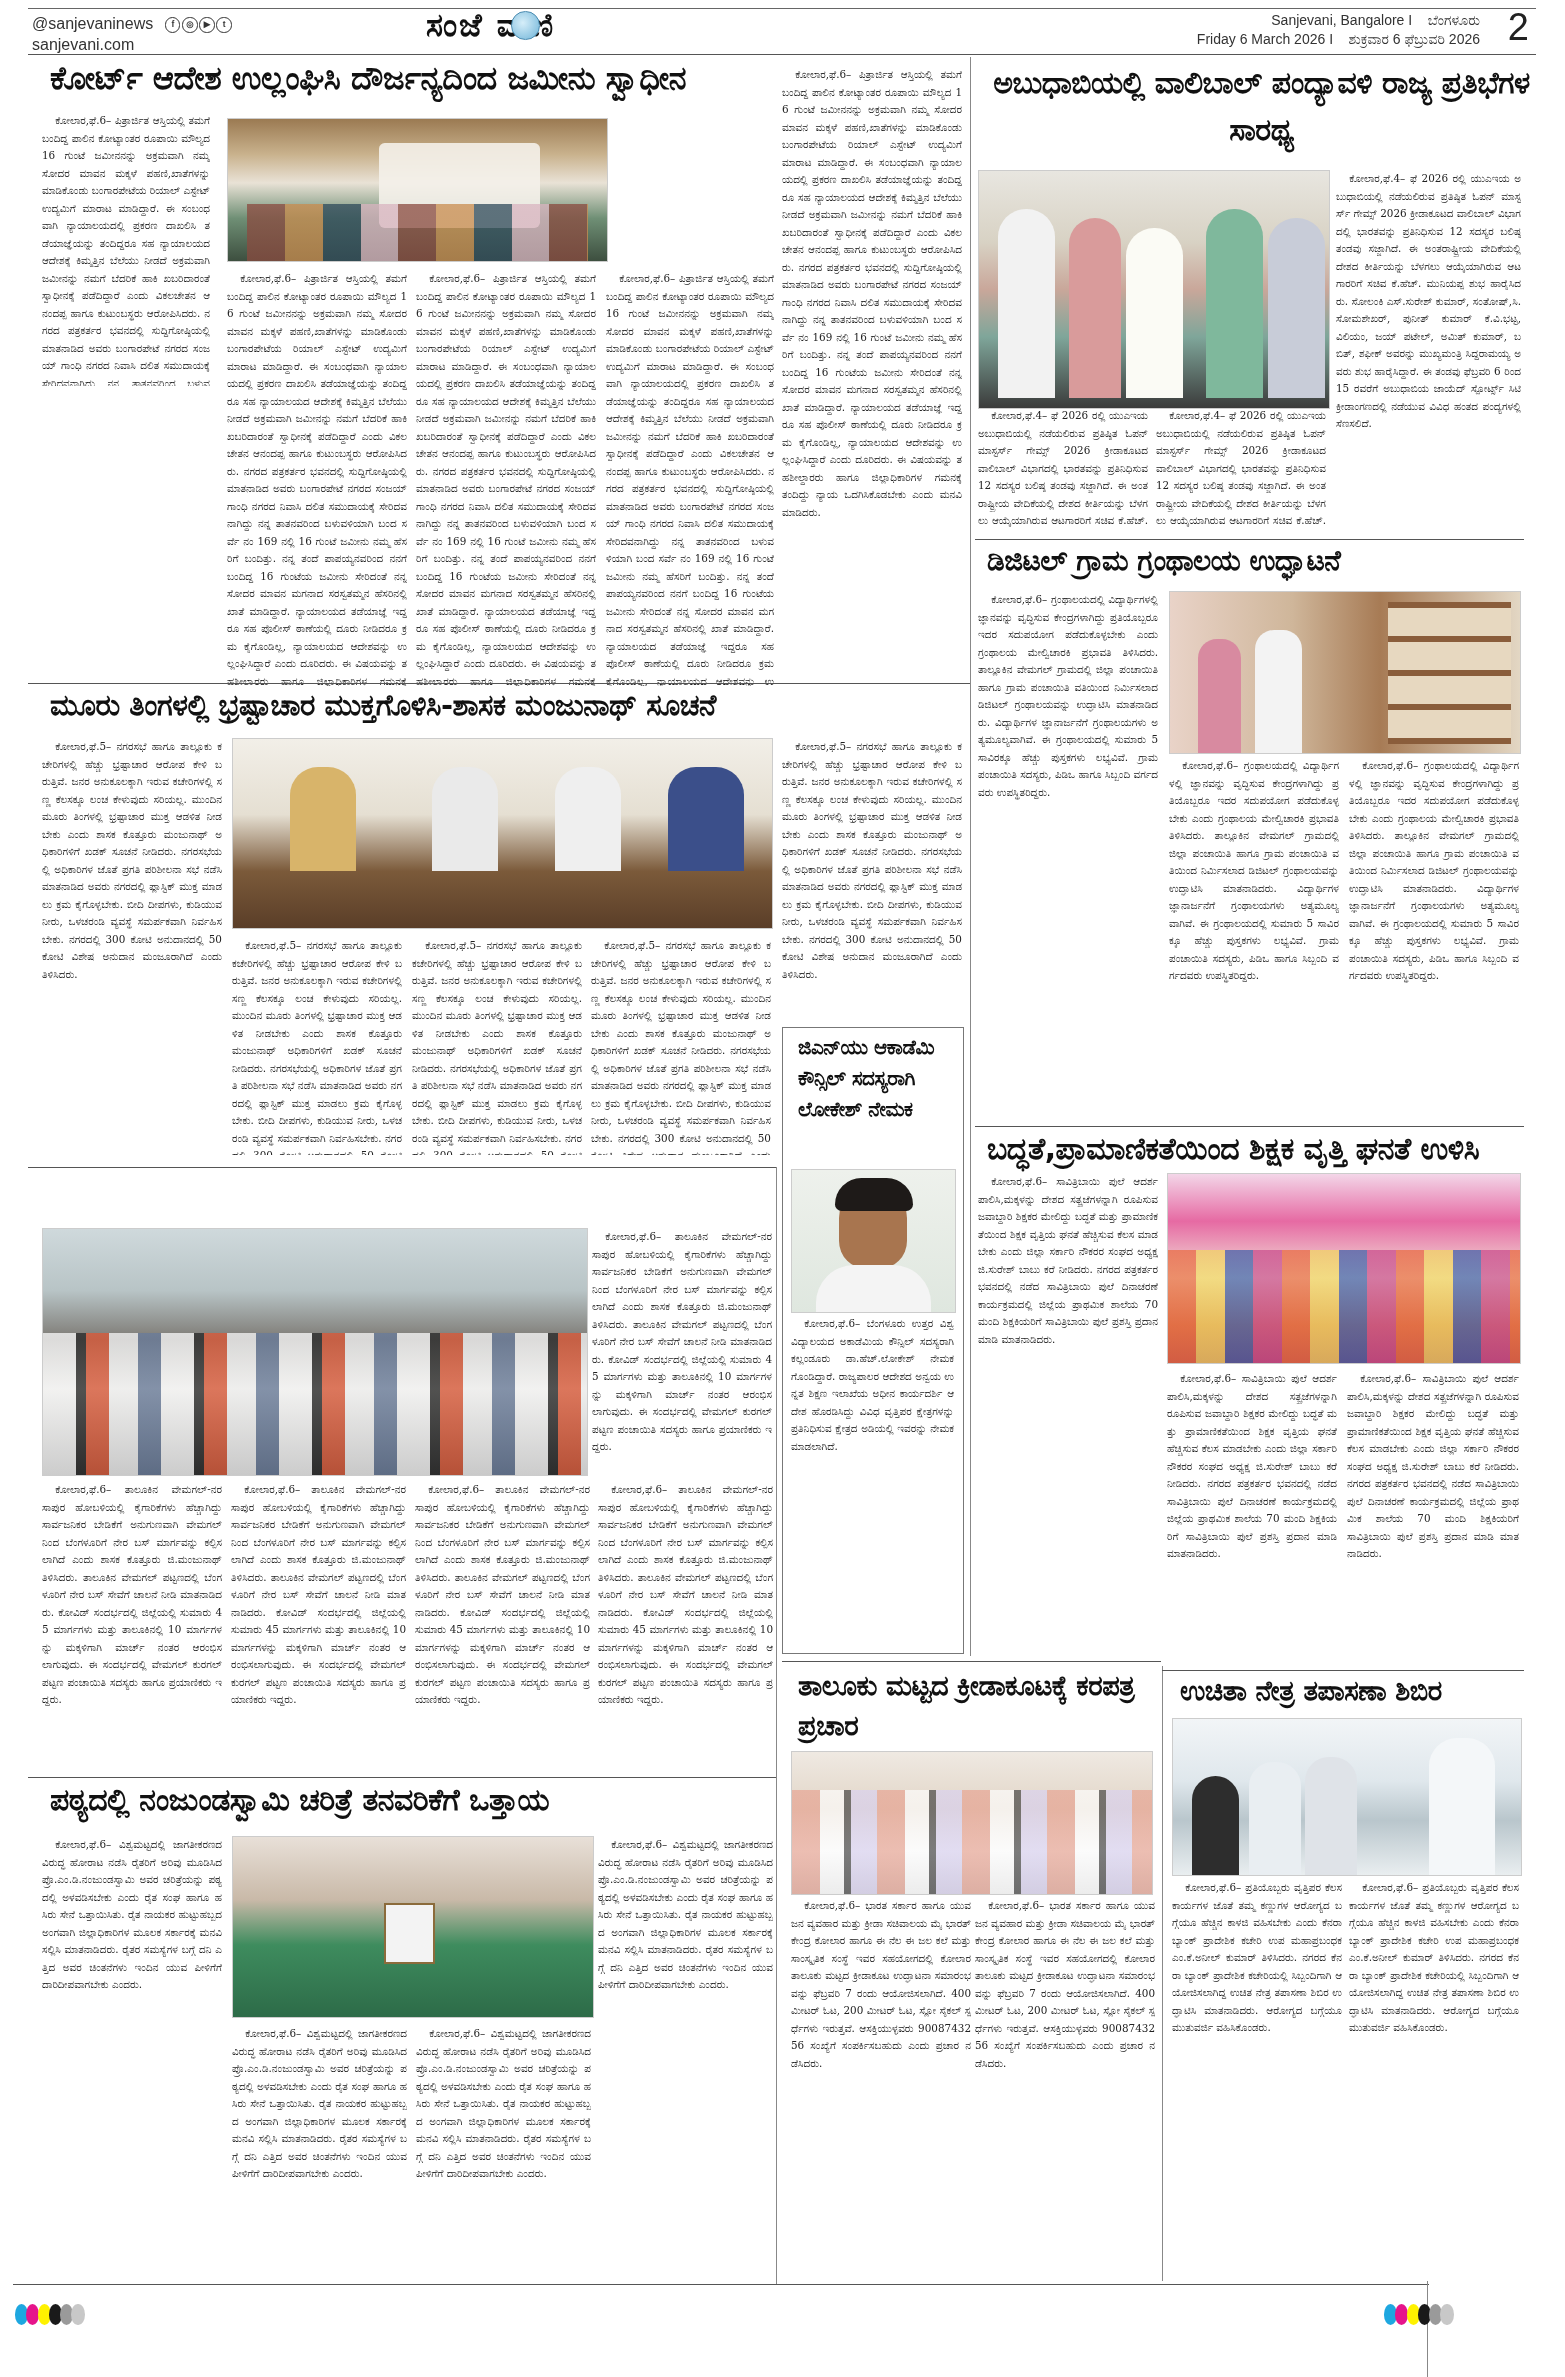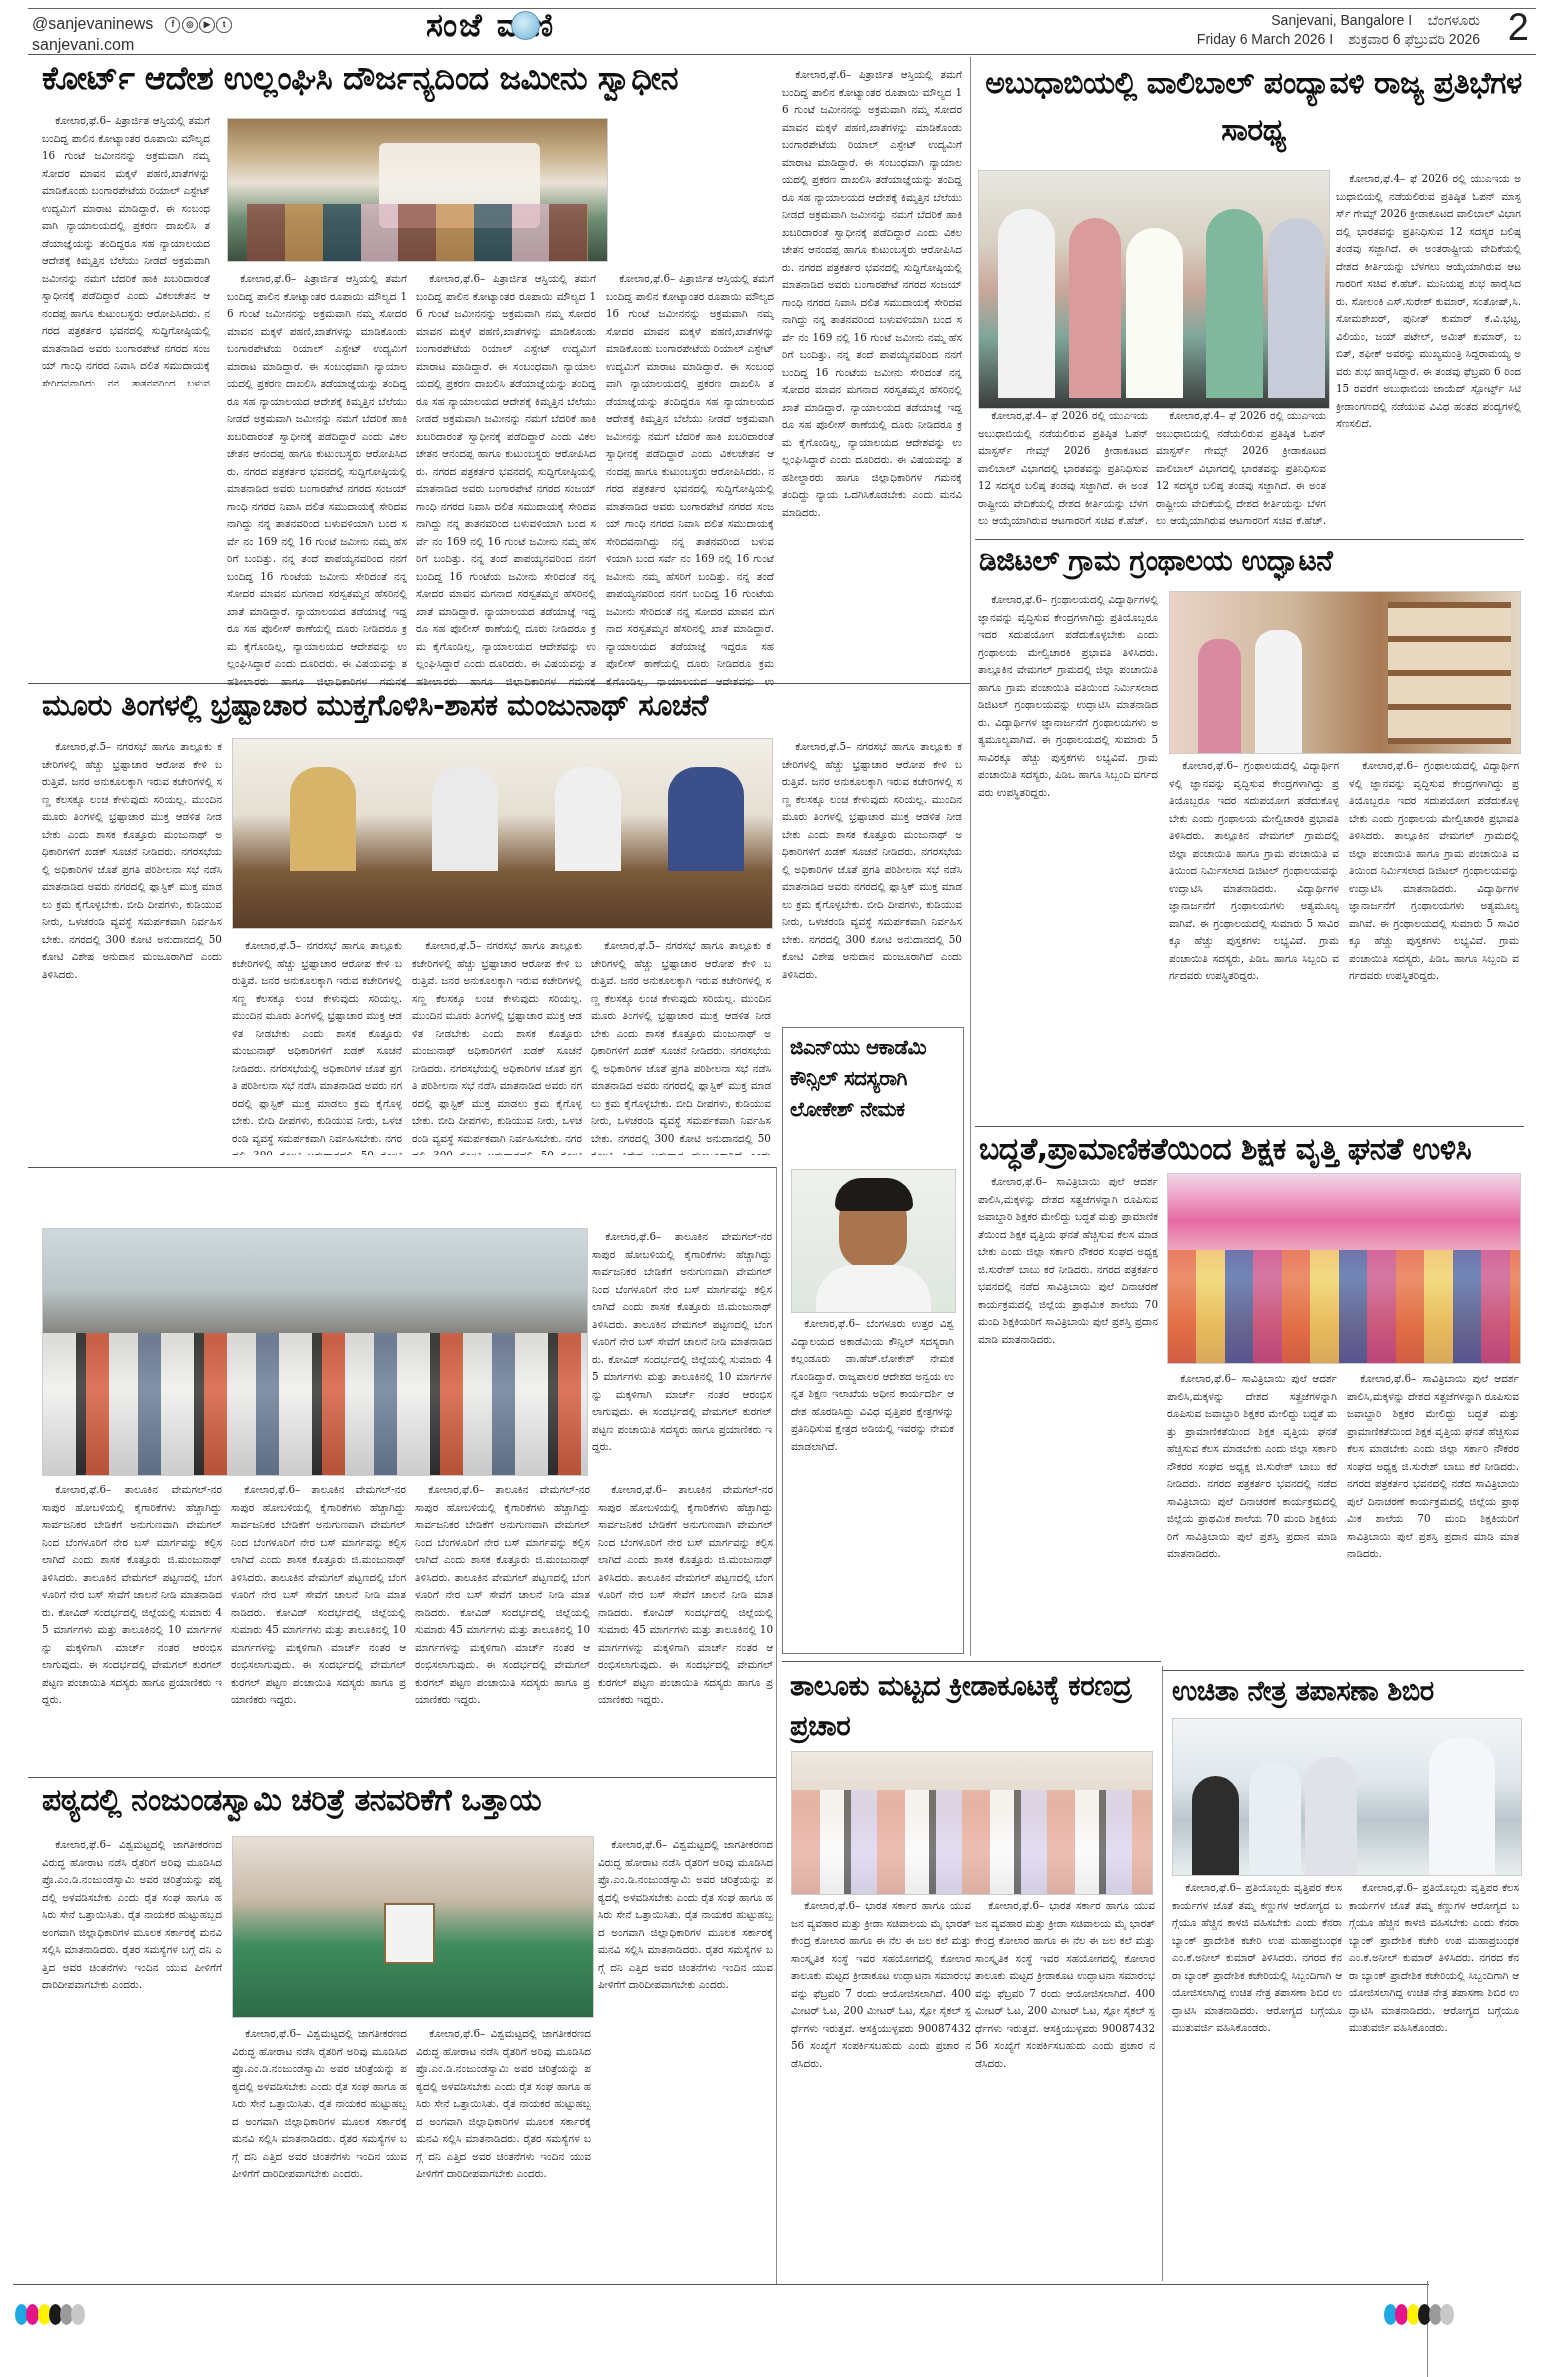--- a/index.html
+++ b/index.html
@@ -7,21 +7,21 @@
   .abs{position:absolute;}
   .rule{position:absolute;background:#555;}
   .vrule{position:absolute;background:#888;width:0.9px;}
   .masthead-left{left:32px;top:13.2px;font-family:"Liberation Sans",sans-serif;font-size:16px;line-height:21px;color:#333;}
   .social{display:inline-flex;gap:1.9px;margin-left:7.6px;vertical-align:middle;}
   .social span{display:inline-block;width:13.2px;height:13.2px;border:1.4px solid #333;border-radius:50%;font-size:8.5px;line-height:13.2px;text-align:center;font-weight:bold;}
   .logo{left:426px;top:5.7px;font-family:"DejaVu Serif",serif;font-weight:bold;font-size:32px;letter-spacing:1.9px;color:#111;display:flex;align-items:center;gap:5.7px;}
   .logo-globe{width:26.5px;height:26.5px;border-radius:50%;background:radial-gradient(circle at 40% 40%,#d6eef9,#6fb4d8);border:0.9px solid #4a8bb0;}
   .masthead-right{right:85px;top:11.4px;font-family:"Liberation Sans",sans-serif;font-size:14px;color:#333;text-align:right;line-height:19px;}
   .page-no{right:36px;top:5.7px;font-family:"Liberation Sans",sans-serif;font-size:38px;color:#222;}
-  .headline{position:absolute;font-family:"DejaVu Sans",sans-serif;font-weight:900;color:#111;white-space:nowrap;letter-spacing:-0.5px;}
+  .headline{position:absolute;font-family:"DejaVu Sans",sans-serif;font-weight:900;color:#111;white-space:nowrap;letter-spacing:-0.5px;margin-left:8px;}
   .photo{position:absolute;overflow:hidden;border:0.9px solid #ccc;}
   .body-text{position:absolute;font-family:"DejaVu Serif",serif;font-size:10.4px;line-height:17.5px;color:#222;text-align:justify;overflow:hidden;word-break:break-all;}
   .body-text p{margin:0;text-indent:13.2px;}
   .reg-dots{position:absolute;top:2304px;display:flex;gap:0;}
   .reg-dots span{display:inline-block;width:13.2px;height:21px;border-radius:50%;margin-right:-1.9px;}
   .boxed{position:absolute;border:0.9px solid #777;}
 </style>
 </head>
 <body>
 
@@ -193,21 +193,21 @@
   </div>
 <div class="body-text" style="left:416px;top:2025px;width:175px;height:227px;">
     <p>ಕೋಲಾರ,ಫೆ.6– ವಿಶ್ವಮಟ್ಟದಲ್ಲಿ ಜಾಗತೀಕರಣದ ವಿರುದ್ಧ ಹೋರಾಟ ನಡೆಸಿ ರೈತರಿಗೆ ಅರಿವು ಮೂಡಿಸಿದ ಪ್ರೊ.ಎಂ.ಡಿ.ನಂಜುಂಡಸ್ವಾಮಿ ಅವರ ಚರಿತ್ರೆಯನ್ನು ಪಠ್ಯದಲ್ಲಿ ಅಳವಡಿಸಬೇಕು ಎಂದು ರೈತ ಸಂಘ ಹಾಗೂ ಹಸಿರು ಸೇನೆ ಒತ್ತಾಯಿಸಿತು. ರೈತ ನಾಯಕರ ಹುಟ್ಟುಹಬ್ಬದ ಅಂಗವಾಗಿ ಜಿಲ್ಲಾಧಿಕಾರಿಗಳ ಮೂಲಕ ಸರ್ಕಾರಕ್ಕೆ ಮನವಿ ಸಲ್ಲಿಸಿ ಮಾತನಾಡಿದರು. ರೈತರ ಸಮಸ್ಯೆಗಳ ಬಗ್ಗೆ ದನಿ ಎತ್ತಿದ ಅವರ ಚಿಂತನೆಗಳು ಇಂದಿನ ಯುವ ಪೀಳಿಗೆಗೆ ದಾರಿದೀಪವಾಗಬೇಕು ಎಂದರು.</p>
   </div>
 <div class="body-text" style="left:598px;top:1836px;width:175px;height:416px;">
     <p>ಕೋಲಾರ,ಫೆ.6– ವಿಶ್ವಮಟ್ಟದಲ್ಲಿ ಜಾಗತೀಕರಣದ ವಿರುದ್ಧ ಹೋರಾಟ ನಡೆಸಿ ರೈತರಿಗೆ ಅರಿವು ಮೂಡಿಸಿದ ಪ್ರೊ.ಎಂ.ಡಿ.ನಂಜುಂಡಸ್ವಾಮಿ ಅವರ ಚರಿತ್ರೆಯನ್ನು ಪಠ್ಯದಲ್ಲಿ ಅಳವಡಿಸಬೇಕು ಎಂದು ರೈತ ಸಂಘ ಹಾಗೂ ಹಸಿರು ಸೇನೆ ಒತ್ತಾಯಿಸಿತು. ರೈತ ನಾಯಕರ ಹುಟ್ಟುಹಬ್ಬದ ಅಂಗವಾಗಿ ಜಿಲ್ಲಾಧಿಕಾರಿಗಳ ಮೂಲಕ ಸರ್ಕಾರಕ್ಕೆ ಮನವಿ ಸಲ್ಲಿಸಿ ಮಾತನಾಡಿದರು. ರೈತರ ಸಮಸ್ಯೆಗಳ ಬಗ್ಗೆ ದನಿ ಎತ್ತಿದ ಅವರ ಚಿಂತನೆಗಳು ಇಂದಿನ ಯುವ ಪೀಳಿಗೆಗೆ ದಾರಿದೀಪವಾಗಬೇಕು ಎಂದರು.</p>
   </div>
 <div class="vrule" style="left:776px;top:1167px;height:1117px;"></div>
 
 <div class="rule" style="left:782px;top:1661px;width:379px;height:1.4px;"></div>
-<div class="headline" style="left:790px;top:1666px;font-size:27.4px;white-space:normal;width:369px;line-height:40px;">ತಾಲೂಕು ಮಟ್ಟದ ಕ್ರೀಡಾಕೂಟಕ್ಕೆ ಕರಣದ್ರ ಪ್ರಚಾರ</div>
+<div class="headline" style="left:790px;top:1666px;font-size:27.4px;white-space:normal;width:369px;line-height:40px;">ತಾಲೂಕು ಮಟ್ಟದ ಕ್ರೀಡಾಕೂಟಕ್ಕೆ ಕರಪತ್ರ ಪ್ರಚಾರ</div>
 <div class="photo" style="left:791px;top:1751px;width:360px;height:142px;background:linear-gradient(180deg,#efe9e2 0%,#e2d6c8 40%,#f5f5f5 70%,#c9c9c9 100%);">
   <div style="position:absolute;left:0;top:38px;width:360px;height:104px;background:repeating-linear-gradient(90deg,#e7a08e 0 28px,#ffffff 28px 52px,#3a3a3a 52px 59px,#d8d0f0 59px 85px);opacity:.65;"></div>
 </div>
 <div class="body-text" style="left:791px;top:1897px;width:180px;height:355px;">
     <p>ಕೋಲಾರ,ಫೆ.6– ಭಾರತ ಸರ್ಕಾರ ಹಾಗೂ ಯುವಜನ ವ್ಯವಹಾರ ಮತ್ತು ಕ್ರೀಡಾ ಸಚಿವಾಲಯ ಮೈ ಭಾರತ್ ಕೇಂದ್ರ ಕೋಲಾರ ಹಾಗೂ ಈ ನೆಲ ಈ ಜಲ ಕಲೆ ಮತ್ತು ಸಾಂಸ್ಕೃತಿಕ ಸಂಸ್ಥೆ ಇವರ ಸಹಯೋಗದಲ್ಲಿ ಕೋಲಾರ ತಾಲೂಕು ಮಟ್ಟದ ಕ್ರೀಡಾಕೂಟ ಉದ್ಘಾಟನಾ ಸಮಾರಂಭವನ್ನು ಫೆಬ್ರವರಿ 7 ರಂದು ಆಯೋಜಿಸಲಾಗಿದೆ. 400 ಮೀಟರ್ ಓಟ, 200 ಮೀಟರ್ ಓಟ, ಸ್ಲೋ ಸೈಕಲ್ ಸ್ಪರ್ಧೆಗಳು ಇರುತ್ತವೆ. ಆಸಕ್ತಿಯುಳ್ಳವರು 9008743256 ಸಂಖ್ಯೆಗೆ ಸಂಪರ್ಕಿಸಬಹುದು ಎಂದು ಪ್ರಚಾರ ನಡೆಸಿದರು.</p>
   </div>
 <div class="body-text" style="left:975px;top:1897px;width:180px;height:355px;">
     <p>ಕೋಲಾರ,ಫೆ.6– ಭಾರತ ಸರ್ಕಾರ ಹಾಗೂ ಯುವಜನ ವ್ಯವಹಾರ ಮತ್ತು ಕ್ರೀಡಾ ಸಚಿವಾಲಯ ಮೈ ಭಾರತ್ ಕೇಂದ್ರ ಕೋಲಾರ ಹಾಗೂ ಈ ನೆಲ ಈ ಜಲ ಕಲೆ ಮತ್ತು ಸಾಂಸ್ಕೃತಿಕ ಸಂಸ್ಥೆ ಇವರ ಸಹಯೋಗದಲ್ಲಿ ಕೋಲಾರ ತಾಲೂಕು ಮಟ್ಟದ ಕ್ರೀಡಾಕೂಟ ಉದ್ಘಾಟನಾ ಸಮಾರಂಭವನ್ನು ಫೆಬ್ರವರಿ 7 ರಂದು ಆಯೋಜಿಸಲಾಗಿದೆ. 400 ಮೀಟರ್ ಓಟ, 200 ಮೀಟರ್ ಓಟ, ಸ್ಲೋ ಸೈಕಲ್ ಸ್ಪರ್ಧೆಗಳು ಇರುತ್ತವೆ. ಆಸಕ್ತಿಯುಳ್ಳವರು 9008743256 ಸಂಖ್ಯೆಗೆ ಸಂಪರ್ಕಿಸಬಹುದು ಎಂದು ಪ್ರಚಾರ ನಡೆಸಿದರು.</p>
   </div>
 <div class="vrule" style="left:1162px;top:1666px;height:615px;"></div>

